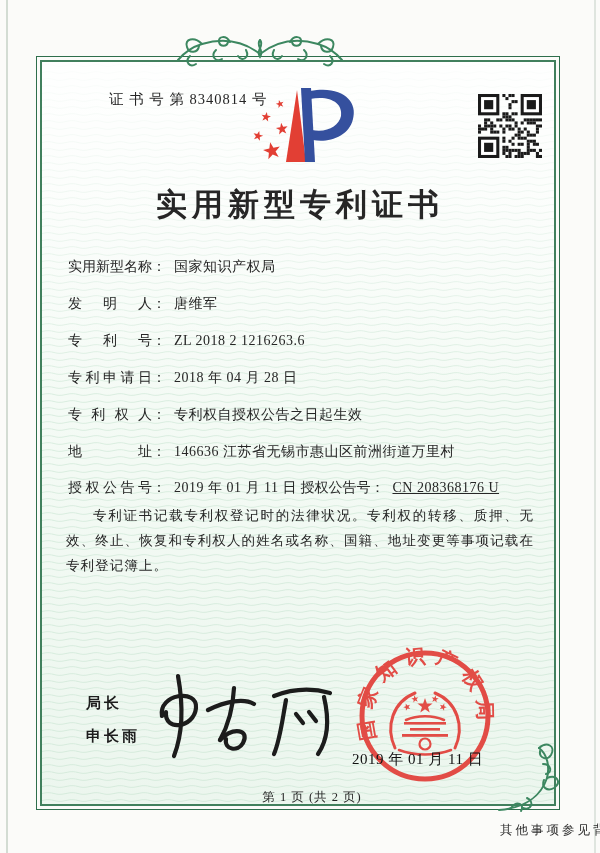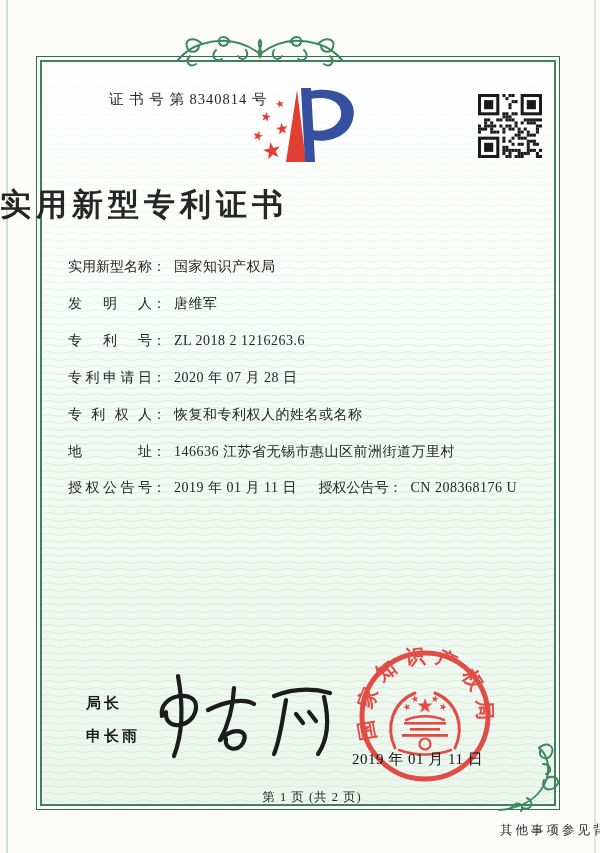--- a/index.html
+++ b/index.html
@@ -22,27 +22,27 @@
     border:2px solid #41805d;
     background:linear-gradient(180deg,#fafdfa 0%,#f3faf4 55%,#ecf6ee 100%);
     overflow:hidden;
   }
   .guilloche{position:absolute;left:0;top:0;width:100%;height:100%;}
   .white-fade{position:absolute;left:0;top:0;width:100%;height:45%;
     background:linear-gradient(180deg,rgba(255,255,255,.9),rgba(255,255,255,0));}
 
   .abs{position:absolute;}
   .cert-no{left:68px;top:90px;font-size:14.5px;letter-spacing:1px;margin-left:41px;}
-  .cert-title{left:0;top:184px;width:100%;text-align:left;font-size:31px;font-weight:bold;letter-spacing:5px;}
+  .cert-title{left:0;top:184px;width:100%;text-align:center;font-size:31px;font-weight:bold;letter-spacing:5px;}
 
   .field-row{left:68px;font-size:14px;white-space:nowrap;}
   .flabel{display:inline-block;width:84px;text-align:justify;text-align-last:justify;text-justify:inter-character;vertical-align:bottom;}
   .colon{display:inline-block;}
   .fvalue{margin-left:8px;letter-spacing:.5px;}
-  .grant-group2{margin-left:18px;}
+  .grant-group2{text-decoration:underline;}
   .grant-group2 .flabel{width:70px;}
 
   .body-text{left:66px;top:503px;width:468px;font-size:13.5px;line-height:25px;text-align:justify;letter-spacing:1.1px;}
   .body-text p{margin:0;text-indent:2em;}
 
   .signer{left:86px;font-family:"Liberation Sans","DejaVu Sans",sans-serif;
     font-weight:bold;font-size:15px;letter-spacing:3px;color:#1d1d1d;}
   .signature-svg{left:146px;top:664px;z-index:3;}
 
   .seal-svg{left:355px;top:646px;z-index:2;opacity:.93;}
@@ -258,35 +258,36 @@
   <div class="abs field-row" style="top:258px">
     <span class="flabel">实用新型名称</span><span class="colon">：</span><span class="fvalue">国家知识产权局</span>
   </div>
   <div class="abs field-row" style="top:295px">
     <span class="flabel">发明人</span><span class="colon">：</span><span class="fvalue">唐维军</span>
   </div>
   <div class="abs field-row" style="top:332px">
     <span class="flabel">专利号</span><span class="colon">：</span><span class="fvalue">ZL 2018 2 1216263.6</span>
   </div>
   <div class="abs field-row" style="top:369px">
-    <span class="flabel">专利申请日</span><span class="colon">：</span><span class="fvalue">2020 年 07 月 28 日</span>
+    <span class="flabel">专利申请日</span><span class="colon">：</span><span class="fvalue">2018 年 04 月 28 日</span>
   </div>
   <div class="abs field-row" style="top:406px">
-    <span class="flabel">专利权人</span><span class="colon">：</span><span class="fvalue">恢复和专利权人的姓名或名称</span>
+    <span class="flabel">专利权人</span><span class="colon">：</span><span class="fvalue">专利权自授权公告之日起生效</span>
   </div>
   <div class="abs field-row" style="top:443px">
     <span class="flabel">地址</span><span class="colon">：</span><span class="fvalue">146636 江苏省无锡市惠山区前洲街道万里村</span>
   </div>
 
   <div class="abs field-row" style="top:479px">
     <span><span class="flabel">授权公告号</span><span class="colon">：</span><span class="fvalue">2019 年 01 月 11 日</span></span>
     <span class="grant-group2"><span class="flabel">授权公告号</span><span class="colon">：</span><span class="fvalue">CN 208368176 U</span></span>
   </div>
 
   <div class="abs body-text">
+    <p>专利证书记载专利权登记时的法律状况。专利权的转移、质押、无效、终止、恢复和专利权人的姓名或名称、国籍、地址变更等事项记载在专利登记簿上。</p>
   </div>
 
   <div class="abs signer" style="top:694px">局长</div>
   <div class="abs signer" style="top:727px">申长雨</div>
 
   <svg class="abs signature-svg" width="196" height="100" viewBox="0 0 196 100">
     <g fill="none" stroke="#1c1c1c" stroke-width="4.2" stroke-linecap="round" stroke-linejoin="round">
       <path d="M16,52 C12,30 52,24 50,44 C48,64 18,68 20,48"></path>
       <path d="M32,12 C36,34 38,66 28,92"></path>
       <path d="M88,24 C87,44 83,60 74,76"></path>

